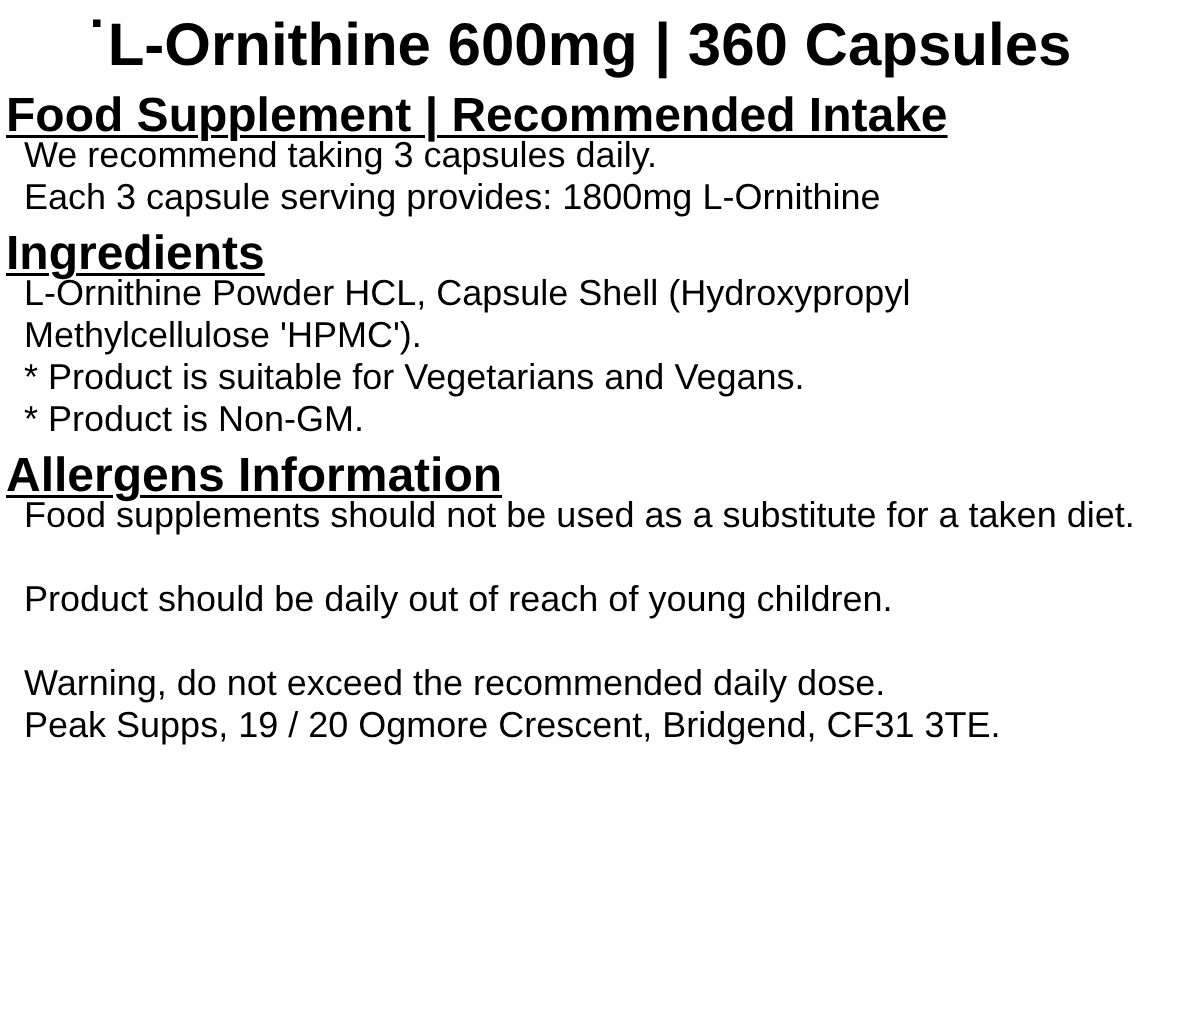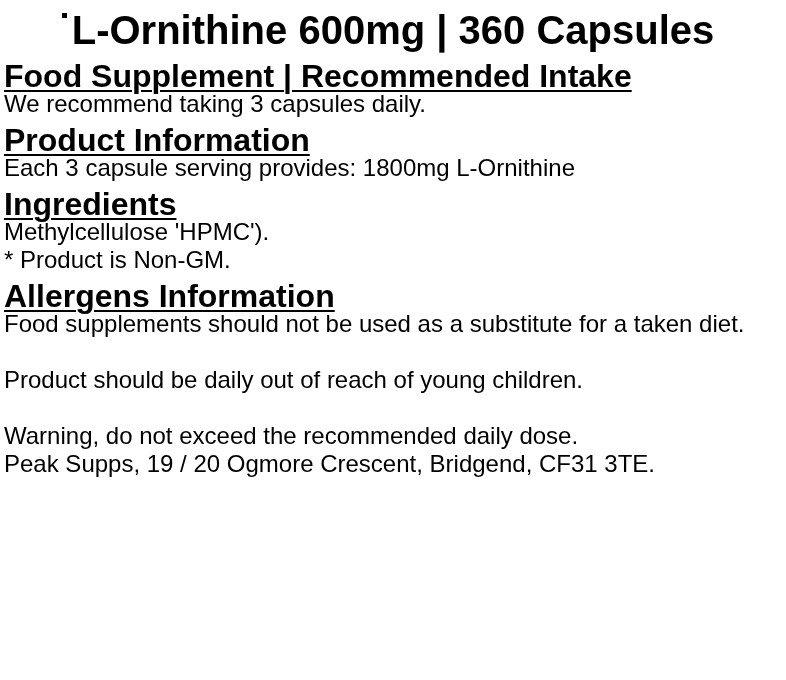--- a/index.html
+++ b/index.html
@@ -44,21 +44,21 @@
     font-size: 32px;
     font-weight: 700;
     line-height: 28px;
     text-decoration: underline;
     text-decoration-thickness: 2px;
     text-underline-offset: 3px;
     white-space: pre;
   }
   .line {
     margin: 0;
-    padding-left: 4px;
+    padding-left: 16px;
     font-size: 24px;
     font-weight: 400;
     line-height: 28px;
     min-height: 28px;
     white-space: pre;
   }
 </style>
 </head>
 <body>
 
@@ -67,27 +67,28 @@
   <span class="corner-mark"></span>
 
   <h1 class="title">L-Ornithine 600mg | 360 Capsules</h1>
 
   <section class="sec">
     <h2 class="heading">Food Supplement | Recommended Intake</h2>
     <p class="line">We recommend taking 3 capsules daily.</p>
   </section>
 
   <section class="sec">
-    <h2 class="heading">Product Information</h2>
     <p class="line">Each 3 capsule serving provides: 1800mg L-Ornithine</p>
   </section>
 
   <section class="sec">
     <h2 class="heading">Ingredients</h2>
+    <p class="line">L-Ornithine Powder HCL, Capsule Shell (Hydroxypropyl</p>
     <p class="line">Methylcellulose 'HPMC').</p>
+    <p class="line">* Product is suitable for Vegetarians and Vegans.</p>
     <p class="line">* Product is Non-GM.</p>
   </section>
 
   <section class="sec">
   </section>
 
   <section class="sec">
     <h2 class="heading">Allergens Information</h2>
     <p class="line">Food supplements should not be used as a substitute for a taken diet.</p>
     <p class="line"></p>

